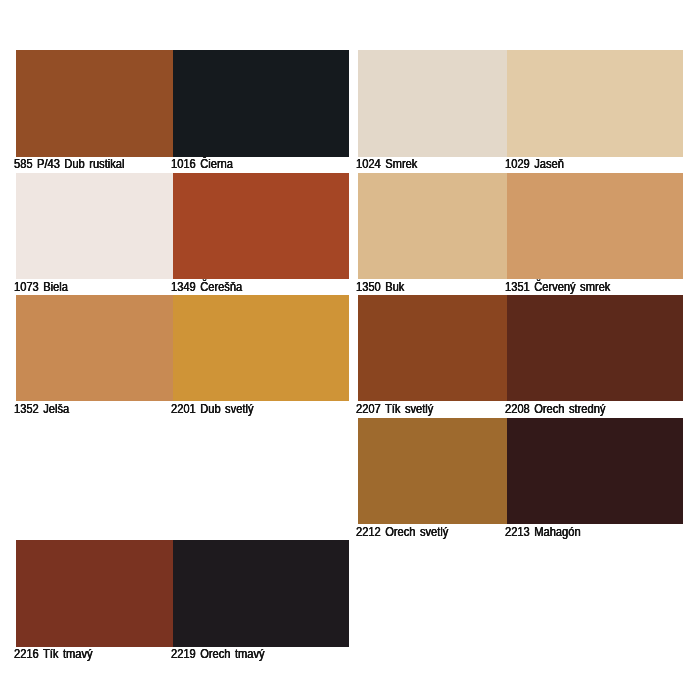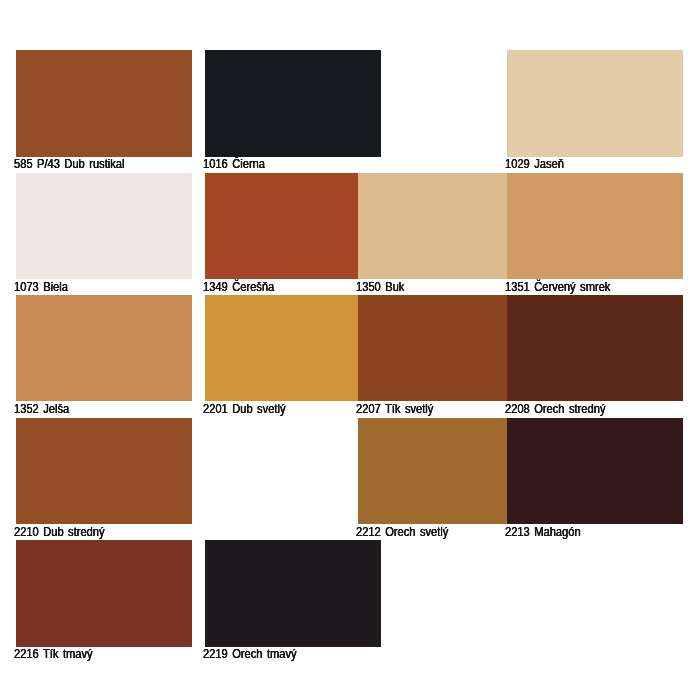--- a/index.html
+++ b/index.html
@@ -33,21 +33,21 @@
     left: -2px;
     top: 108px;
     transform: scaleX(0.905) translateZ(0);
     transform-origin: left top;
     word-spacing: 1.5px;
     -webkit-font-smoothing: antialiased;
     text-shadow: 0.25px 0 0 currentColor, -0.25px 0 0 currentColor;
   }
   
   .c0 { left: 16px; }
-  .c1 { left: 205px; }
+  .c1 { left: 173px; }
   .c2 { left: 358px; }
   .c3 { left: 507px; }
   .r0 { top: 50.4px; }
   .r1 { top: 172.9px; text-decoration: underline; }
   .r2 { top: 295.1px; }
   .r3 { top: 417.6px; }
   .r4 { top: 540.3px; border-radius: 8px; }
   .swatch-cell, .swatch-chip { width: 176px; }
   .swatch-chip { height: 106.3px; }
 </style>
@@ -56,20 +56,24 @@
 
 <div id="palette">
 
   <div class="swatch-cell r0 c0">
     <div class="swatch-chip" style="background: rgb(147, 78, 38);"></div>
     <div class="swatch-label">585 P/43 Dub rustikal</div>
   </div>
   <div class="swatch-cell r0 c1">
     <div class="swatch-chip" style="background: rgb(21, 26, 30);"></div>
     <div class="swatch-label">1016 Čierna</div>
+  </div>
+  <div class="swatch-cell r0 c2">
+    <div class="swatch-chip" style="background: rgb(227, 216, 201);"></div>
+    <div class="swatch-label">1024 Smrek</div>
   </div>
   <div class="swatch-cell r0 c3">
     <div class="swatch-chip" style="background: rgb(226, 203, 167);"></div>
     <div class="swatch-label">1029 Jaseň</div>
   </div>
 
   <div class="swatch-cell r1 c0">
     <div class="swatch-chip" style="background: rgb(239, 230, 225);"></div>
     <div class="swatch-label">1073 Biela</div>
   </div>
@@ -96,24 +100,20 @@
   </div>
   <div class="swatch-cell r2 c2">
     <div class="swatch-chip" style="background: rgb(138, 69, 32);"></div>
     <div class="swatch-label">2207 Tík svetlý</div>
   </div>
   <div class="swatch-cell r2 c3">
     <div class="swatch-chip" style="background: rgb(92, 41, 27);"></div>
     <div class="swatch-label">2208 Orech stredný</div>
   </div>
 
-  <div class="swatch-cell r3 c0">
-    <div class="swatch-chip" style="background: rgb(147, 78, 38);"></div>
-    <div class="swatch-label">2210 Dub stredný</div>
-  </div>
   <div class="swatch-cell r3 c2">
     <div class="swatch-chip" style="background: rgb(158, 106, 46);"></div>
     <div class="swatch-label">2212 Orech svetlý</div>
   </div>
   <div class="swatch-cell r3 c3">
     <div class="swatch-chip" style="background: rgb(51, 25, 25);"></div>
     <div class="swatch-label">2213 Mahagón</div>
   </div>
 
   <div class="swatch-cell r4 c0">

